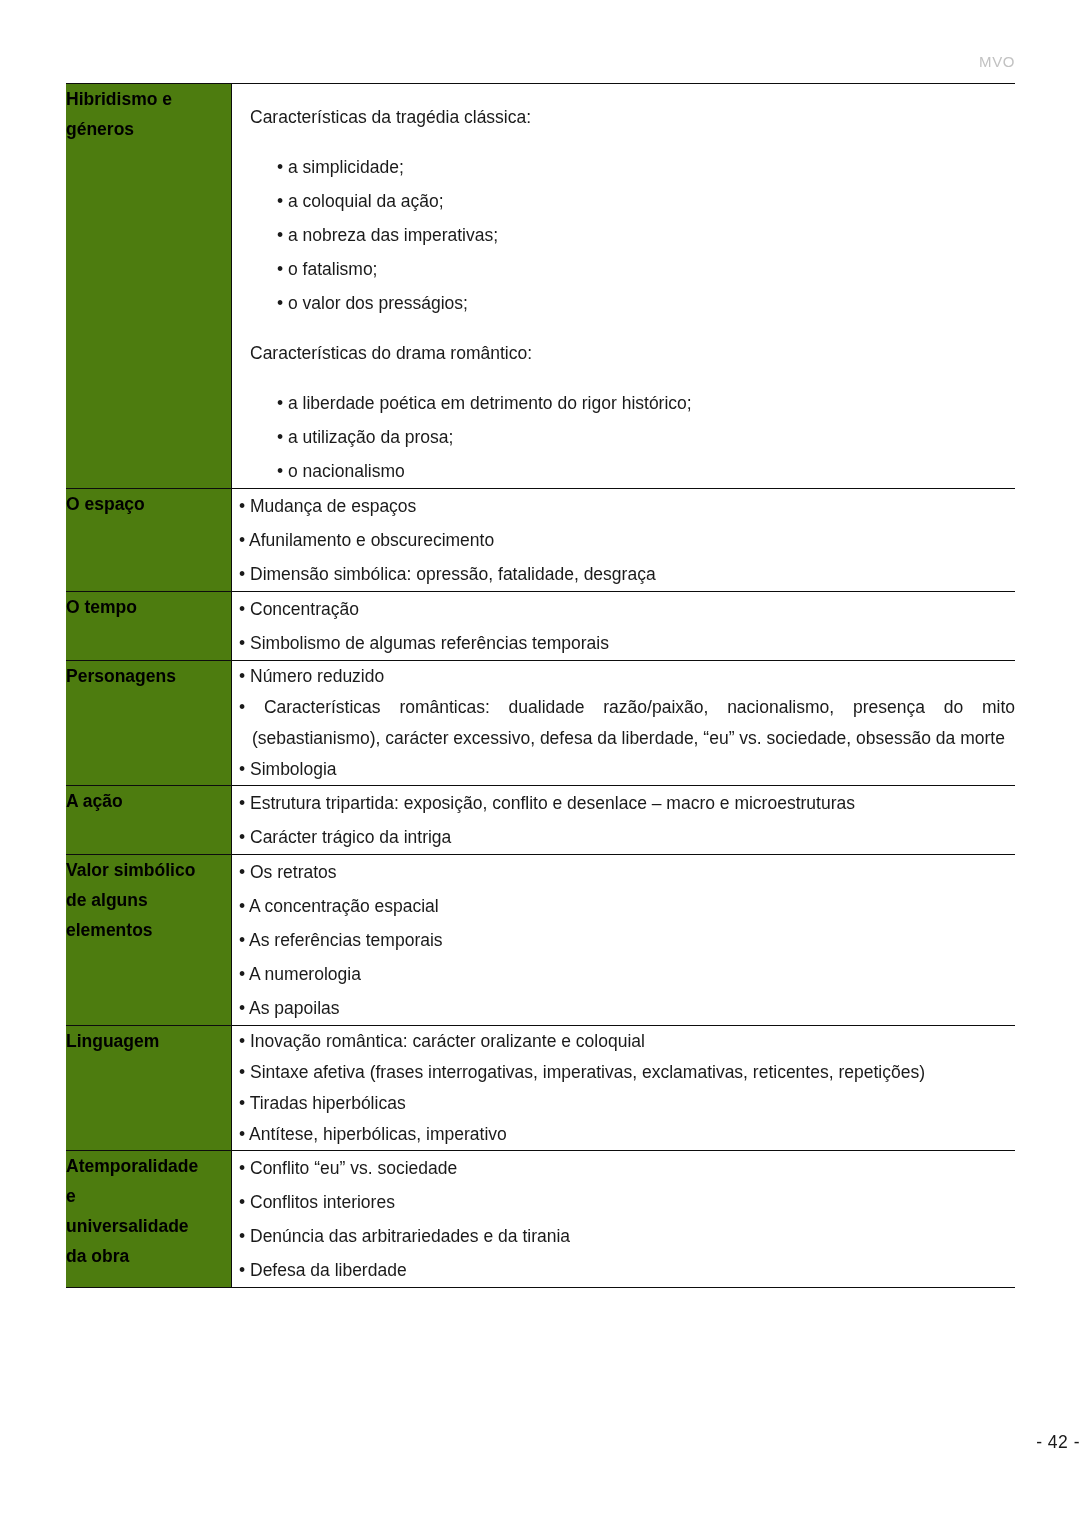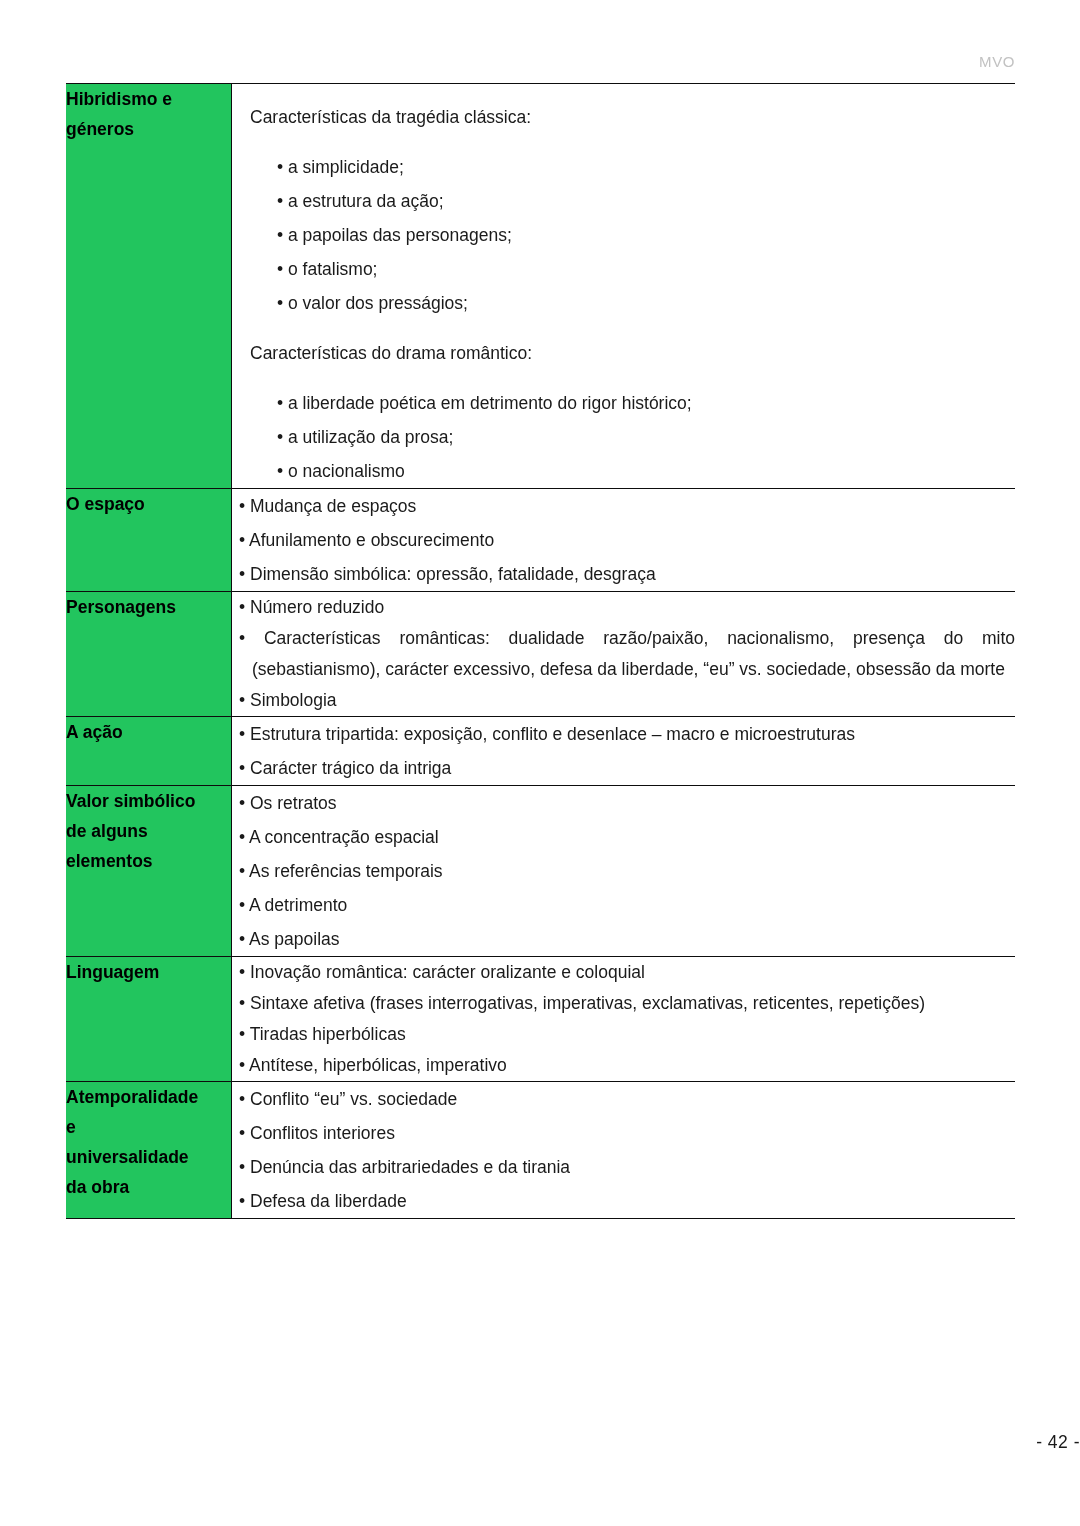--- a/index.html
+++ b/index.html
@@ -57,21 +57,21 @@
   .doc-table tr.bottom-rule > td {
     border-top: 1.6px solid #0d0d0d;
     height: 0;
     padding: 0;
     line-height: 0;
     font-size: 0;
   }
 
   td.label-cell {
     width: 165px;
-    background: #22c55e;
+    background: #4d7c0f;
     border-right: 1.6px solid #0d0d0d;
     padding: 10px 11px 12px 11px;
     font-weight: bold;
     font-size: 17.5px;
     line-height: 30px;
     color: #000000;
     text-align: justify;
   }
   td.label-cell .lbl {
     display: block;
@@ -134,42 +134,51 @@
   <table class="doc-table">
     <tbody>
         <tr class="data-row">
           <td class="label-cell">
             <span class="lbl">Hibridismo           e</span>
             <span class="lbl">géneros</span>
           </td>
           <td class="content-cell">
             <span class="intro-line">Características da tragédia clássica:</span>
             <span class="bullet-line indent-deep">• a simplicidade;</span>
-            <span class="bullet-line indent-deep">• a estrutura da ação;</span>
-            <span class="bullet-line indent-deep">• a papoilas das personagens;</span>
+            <span class="bullet-line indent-deep">• a coloquial da ação;</span>
+            <span class="bullet-line indent-deep">• a nobreza das imperativas;</span>
             <span class="bullet-line indent-deep">• o fatalismo;</span>
             <span class="bullet-line indent-deep">• o valor dos presságios;</span>
             <span class="intro-line">Características do drama romântico:</span>
             <span class="bullet-line indent-deep">• a liberdade poética em detrimento do rigor histórico;</span>
             <span class="bullet-line indent-deep">• a utilização da prosa;</span>
             <span class="bullet-line indent-deep">• o nacionalismo</span>
           </td>
         </tr>
         <tr class="data-row">
           <td class="label-cell">
             <span class="lbl">O espaço</span>
           </td>
           <td class="content-cell">
             <span class="bullet-line flow">• Mudança de espaços</span>
             <span class="bullet-line flow">• Afunilamento e obscurecimento</span>
             <span class="bullet-line flow">• Dimensão simbólica: opressão, fatalidade, desgraça</span>
           </td>
         </tr>
         <tr class="data-row">
           <td class="label-cell">
+            <span class="lbl">O tempo</span>
+          </td>
+          <td class="content-cell">
+            <span class="bullet-line flow">• Concentração</span>
+            <span class="bullet-line flow">• Simbolismo de algumas referências temporais</span>
+          </td>
+        </tr>
+        <tr class="data-row">
+          <td class="label-cell">
             <span class="lbl">Personagens</span>
           </td>
           <td class="content-cell tight">
             <span class="bullet-line flow">• Número reduzido</span>
             <span class="bullet-line flow justify">• Características românticas: dualidade razão/paixão, nacionalismo, presença do mito (sebastianismo), carácter excessivo, defesa da liberdade, “eu” vs. sociedade, obsessão da morte</span>
             <span class="bullet-line flow">• Simbologia</span>
           </td>
         </tr>
         <tr class="data-row">
           <td class="label-cell">
@@ -183,21 +192,21 @@
         <tr class="data-row">
           <td class="label-cell">
             <span class="lbl">Valor   simbólico</span>
             <span class="lbl">de           alguns</span>
             <span class="lbl">elementos</span>
           </td>
           <td class="content-cell">
             <span class="bullet-line flow">• Os retratos</span>
             <span class="bullet-line flow">• A concentração espacial</span>
             <span class="bullet-line flow">• As referências temporais</span>
-            <span class="bullet-line flow">• A detrimento</span>
+            <span class="bullet-line flow">• A numerologia</span>
             <span class="bullet-line flow">• As papoilas</span>
           </td>
         </tr>
         <tr class="data-row">
           <td class="label-cell">
             <span class="lbl">Linguagem</span>
           </td>
           <td class="content-cell tight">
             <span class="bullet-line flow">• Inovação romântica: carácter oralizante e coloquial</span>
             <span class="bullet-line flow justify">•  Sintaxe  afetiva  (frases  interrogativas,  imperativas,  exclamativas,  reticentes, repetições)</span>

